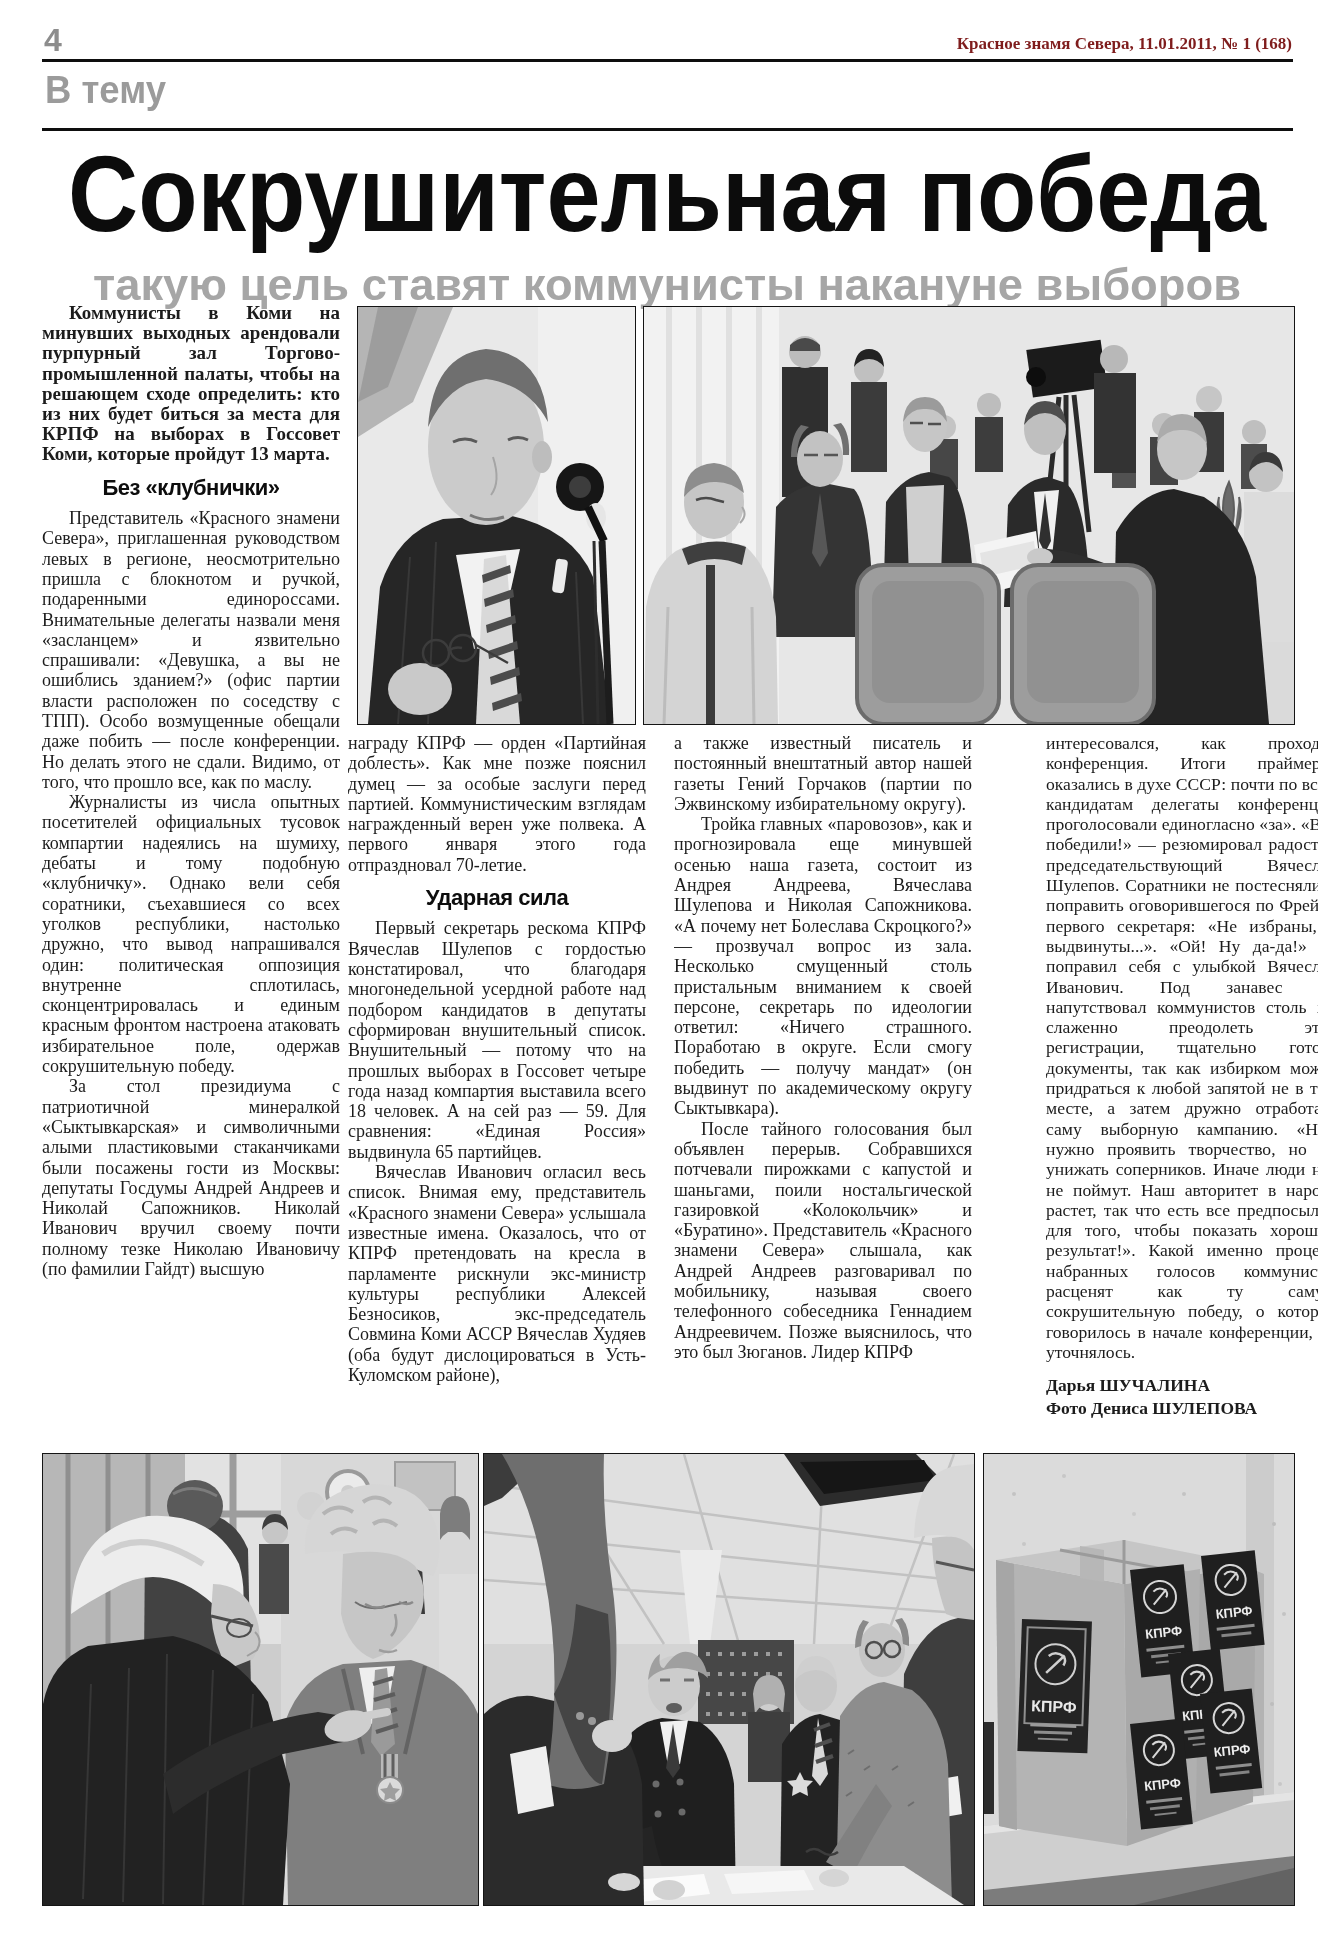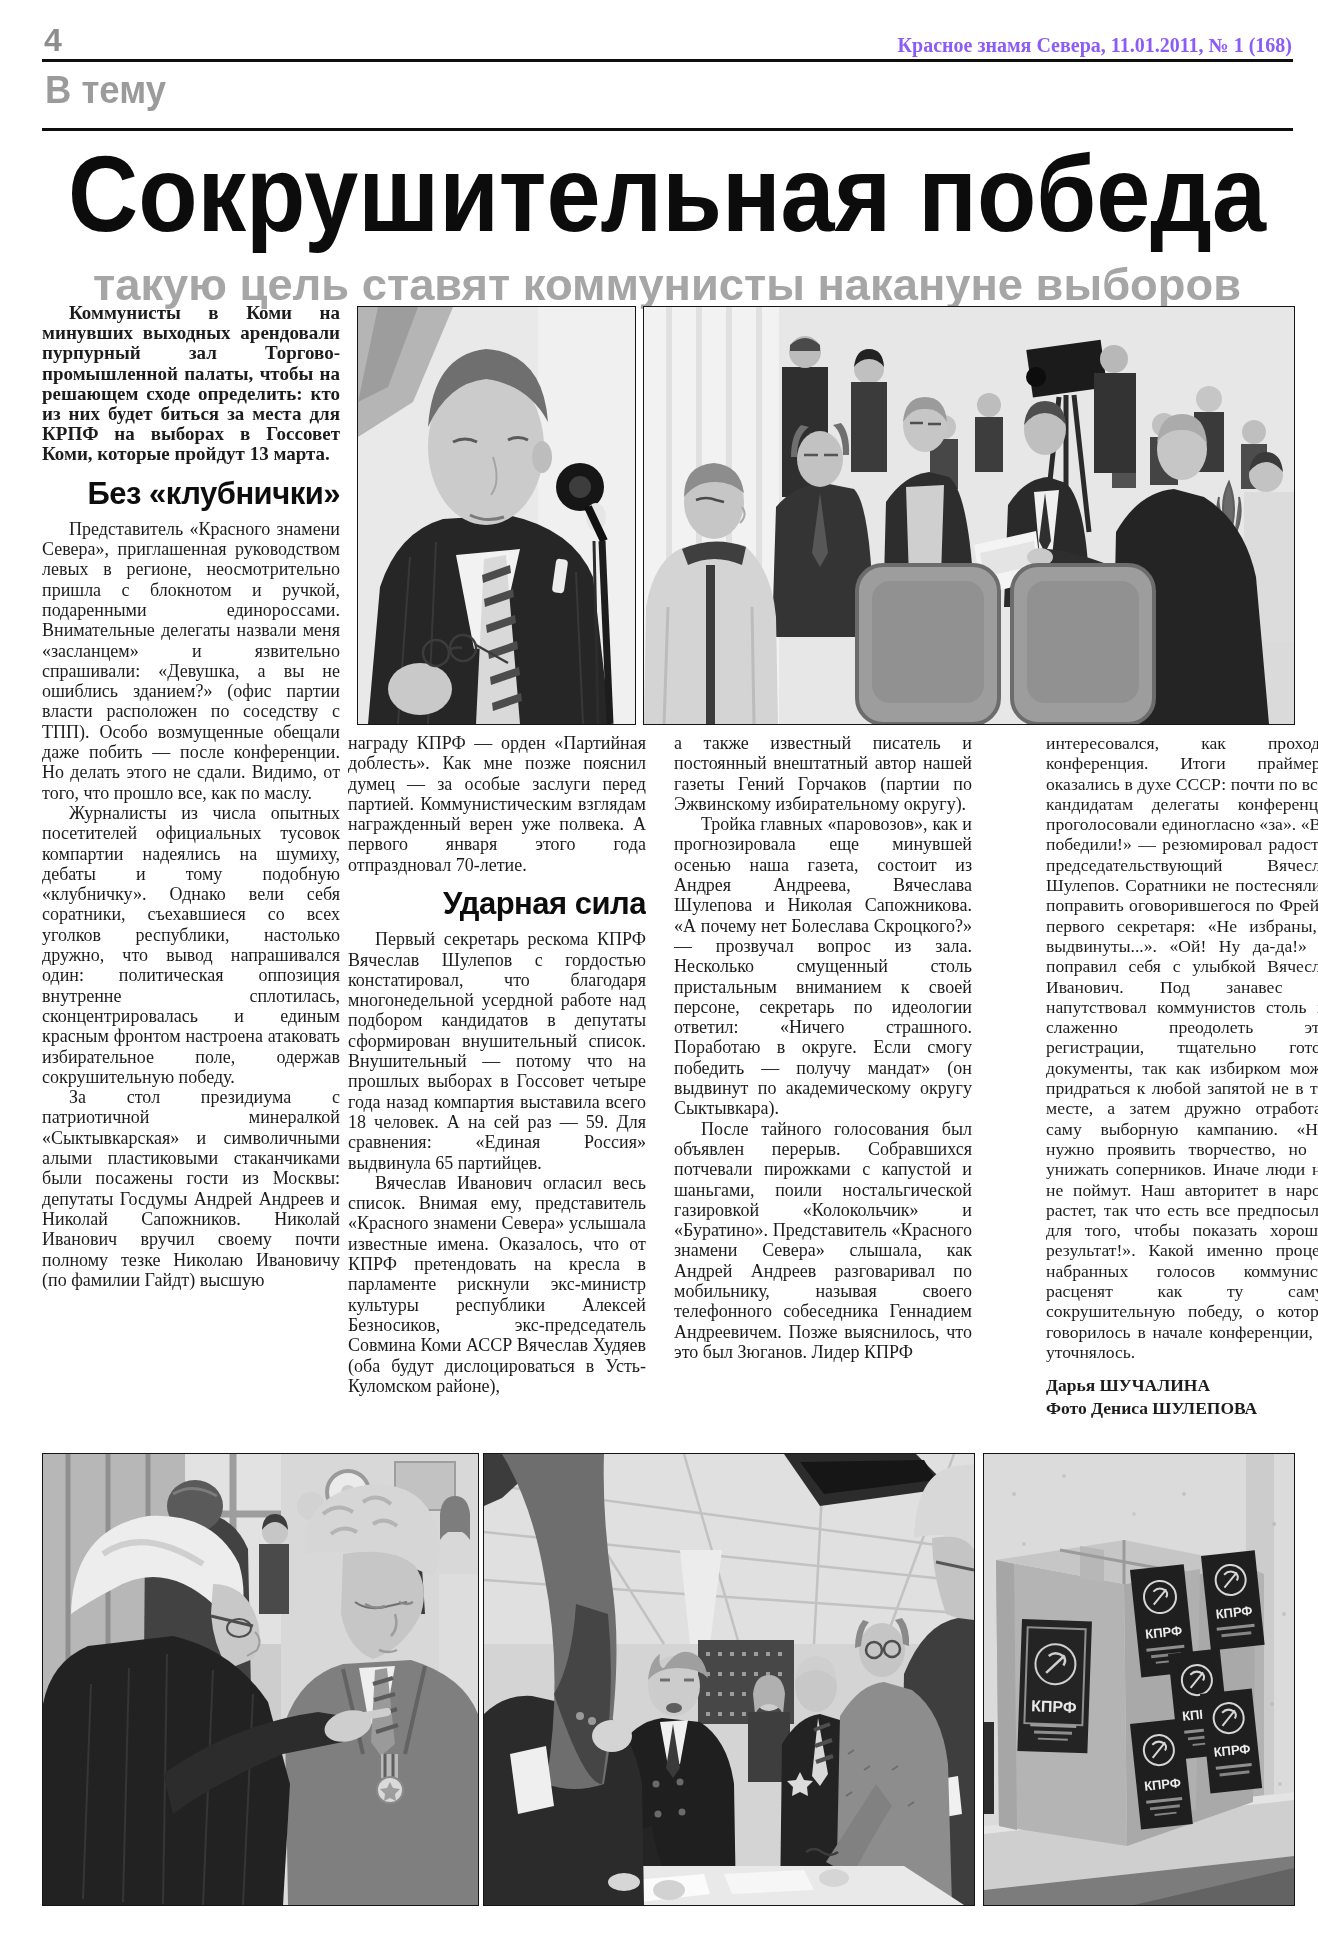--- a/index.html
+++ b/index.html
@@ -1,35 +1,35 @@
 <!DOCTYPE html>
 <html lang="ru"><head>
 <meta charset="utf-8">
 <style>
   html,body{margin:0;padding:0;background:#ffffff}
   #page{position:relative;width:1318px;height:1951px;background:#fff;overflow:hidden;
         font-family:"Liberation Serif",serif;color:#1c1c1c}
   .abs{position:absolute}
   #pagenum{left:44px;top:24px;font-family:"Liberation Sans",sans-serif;font-weight:bold;
            font-size:32px;color:#8d8d8d;line-height:1}
-  #masthead{right:26px;top:34px;font-weight:bold;font-size:20px;color:#8b5cf6}
+  #masthead{right:26px;top:34px;font-weight:bold;font-size:17px;color:#7f1d1d}
   .rule{left:42px;width:1251px;height:3px;background:#0e0e0e}
   #rule1{top:59px}
   #rule2{top:128px}
   #section-label{left:45px;top:70px;font-family:"Liberation Sans",sans-serif;font-weight:bold;
            font-size:38px;color:#9b9b9b;line-height:1.1;transform:scaleX(.96);transform-origin:left center}
   .photo{position:absolute;border:1px solid #151515;background:#ddd}
   .photo svg{display:block;width:100%;height:100%}
   .col{position:absolute;width:298px;font-size:18px;line-height:20.3px;text-align:justify;
        overflow:hidden;hyphens:auto;-webkit-hyphens:auto}
   .col p{margin:0;text-indent:27px}
   .col p.cont{text-indent:0}
   .lede{font-weight:bold;font-size:19px;line-height:20.2px}
-  .colhead{text-align:right;text-indent:0;font-family:"Liberation Sans",sans-serif;font-weight:bold;
-       font-size:31px;letter-spacing:-0.5px;color:#0d0d0d;margin:10px 0 7px;line-height:1.2}
+  .colhead{text-align:center;text-indent:0;font-family:"Liberation Sans",sans-serif;font-weight:bold;
+       font-size:22px;letter-spacing:-0.5px;color:#0d0d0d;margin:10px 0 7px;line-height:1.2}
   #col1{left:42px;top:303px;height:1146px}
   #col2{left:348px;top:733px;height:714px}
   #col3{left:674px;top:733px;height:714px}
   #col4{left:1046px;top:733px;width:291px;height:716px;font-size:17.6px}
   .byline{margin-top:12px;font-weight:bold;font-size:17.5px;line-height:23px}
   #ph1{left:357px;top:306px;width:277px;height:417px}
   #ph2{left:643px;top:306px;width:650px;height:417px}
   #pb1{left:42px;top:1453px;width:435px;height:451px}
   #pb2{left:483px;top:1453px;width:490px;height:451px}
   #pb3{left:983px;top:1453px;width:310px;height:451px}

